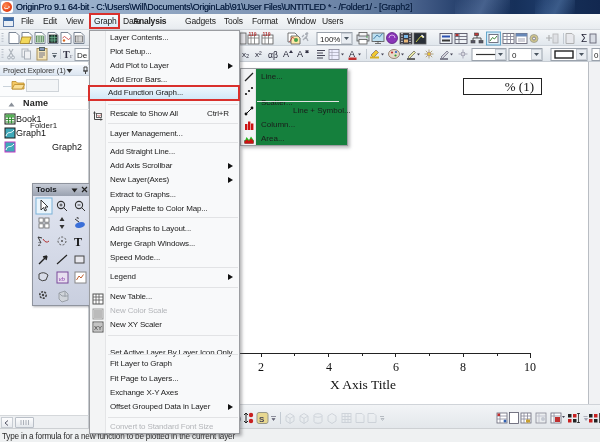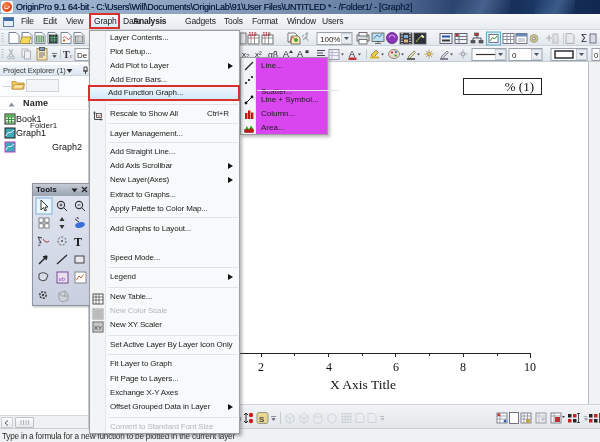--- a/index.html
+++ b/index.html
@@ -44,21 +44,21 @@
 .mi{left:1px;width:148px;height:14px;font-size:8px;line-height:14px;color:#1b1b1b;letter-spacing:-0.15px;}
 .mi b{font-weight:normal;left:19px;}
 .mi.gr b{color:#b4b6ba;}
 .mi .ar{right:3px;top:4px;width:0;height:0;border:3.5px solid transparent;border-left:5px solid #111;}
 .mi .sc{right:10px;font-size:8px;color:#1b1b1b;}
 .msep{left:18px;width:130px;height:1px;background:#e2e3e5;}
 #afghl{left:90px;top:86.5px;width:149px;height:13.5px;background:linear-gradient(#eef7fd,#cfe7f7);z-index:21;}
 #afgbox{left:88px;top:85px;width:152px;height:16px;border:2px solid #d9302c;z-index:23;}
 #afgtext{left:108px;top:86px;width:130px;font-size:8px;line-height:14px;color:#1b1b1b;letter-spacing:-0.15px;z-index:22;}
 
-#smenu{left:240px;top:57px;width:88px;height:78px;background:#d946ef;border:1px solid #9b9da1;box-shadow:2px 2px 3px rgba(90,90,95,.4);z-index:19;}
+#smenu{left:240px;top:68px;width:108px;height:78px;background:#15803d;border:1px solid #9b9da1;box-shadow:2px 2px 3px rgba(90,90,95,.4);z-index:19;}
 #smenu .icol{left:0;top:0;width:15px;height:76px;background:#f3f4f5;border-right:1px solid #e4e5e7;}
 .si{left:1px;width:97px;height:13.5px;font-size:8px;line-height:13.5px;color:#1b1b1b;}
 .si b{font-weight:normal;left:19px;}
 
 #tools{left:32px;top:183px;width:58px;height:123px;background:linear-gradient(#e3e7f2,#c9cfdf);border:1px solid #8f949e;box-shadow:1px 1px 2px rgba(80,80,90,.4);z-index:15;}
 #tools .tt{left:0;top:0;width:56px;height:12px;background:linear-gradient(#c6cbd6,#9aa1b0);font-size:8px;line-height:12px;color:#14161a;font-weight:bold;}
 #tools .tt em{font-style:normal;left:3px;}
 
 #btb{left:89px;top:404px;width:511px;height:24px;background:linear-gradient(#f2f4f6,#e3e7eb);border-top:1px solid #d0d4d9;}
 #lpsb{left:0;top:415px;width:89px;height:13px;background:#eef0f2;border-top:1px solid #d5d8db;border-right:1px solid #c9cdd2;}
@@ -534,40 +534,43 @@
  <div class="mi" style="top:156.5px;">
         <b>Extract to Graphs...</b>
       </div>
  <div class="mi" style="top:170.5px;">
         <b>Apply Palette to Color Map...</b>
       </div>
  <div class="msep" style="top:186px;"></div>
  <div class="mi" style="top:191px;">
         <b>Add Graphs to Layout...</b>
       </div>
+ <div class="mi" style="top:205.5px;">
+        <b>Merge Graph Windows...</b>
+      </div>
  <div class="mi" style="top:220px;">
         <b>Speed Mode...</b>
       </div>
  <div class="msep" style="top:235.5px;"></div>
  <div class="mi" style="top:239px;">
         <b>Legend</b>
         <i class="ar"></i>
       </div>
  <div class="msep" style="top:255.5px;"></div>
  <div class="mi" style="top:258.5px;">
         <b>New Table...</b>
       </div>
  <div class="mi gr" style="top:273px;">
         <b>New Color Scale</b>
       </div>
  <div class="mi" style="top:286.5px;">
         <b>New XY Scaler</b>
       </div>
  <div class="msep" style="top:303.5px;"></div>
- <div class="mi" style="top:307px;">
+ <div class="mi" style="top:315px;">
         <b>Set Active Layer By Layer Icon Only</b>
       </div>
  <div class="msep" style="top:322.5px;"></div>
  <div class="mi" style="top:326px;">
         <b>Fit Layer to Graph</b>
       </div>
  <div class="mi" style="top:340.5px;">
         <b>Fit Page to Layers...</b>
       </div>
  <div class="mi" style="top:354.5px;">
@@ -608,21 +611,21 @@
 
 <div id="smenu">
       <div class="icol"></div>
  <div class="si" style="top:1px;">
         <b>Line...</b>
       </div>
  <div class="si" style="top:14.5px;margin-top:12px;">
         <b>Scatter...</b>
       </div>
  <div class="msep" style="left:16px;top:31.5px;width:82px;"></div>
- <div class="si" style="top:35px;">
+ <div class="si" style="top:35px;margin-left:32px;">
         <b>Line + Symbol...</b>
       </div>
  <div class="si" style="top:48.8px;">
         <b>Column...</b>
       </div>
  <div class="si" style="top:62.5px;">
         <b>Area...</b>
       </div>
  <svg style="left:3px;top:3px;width:10px;height:10px;" viewBox="0 0 10 10">
         <path d="M1 9 L9 1" stroke="#222" stroke-width="1.2"></path>

